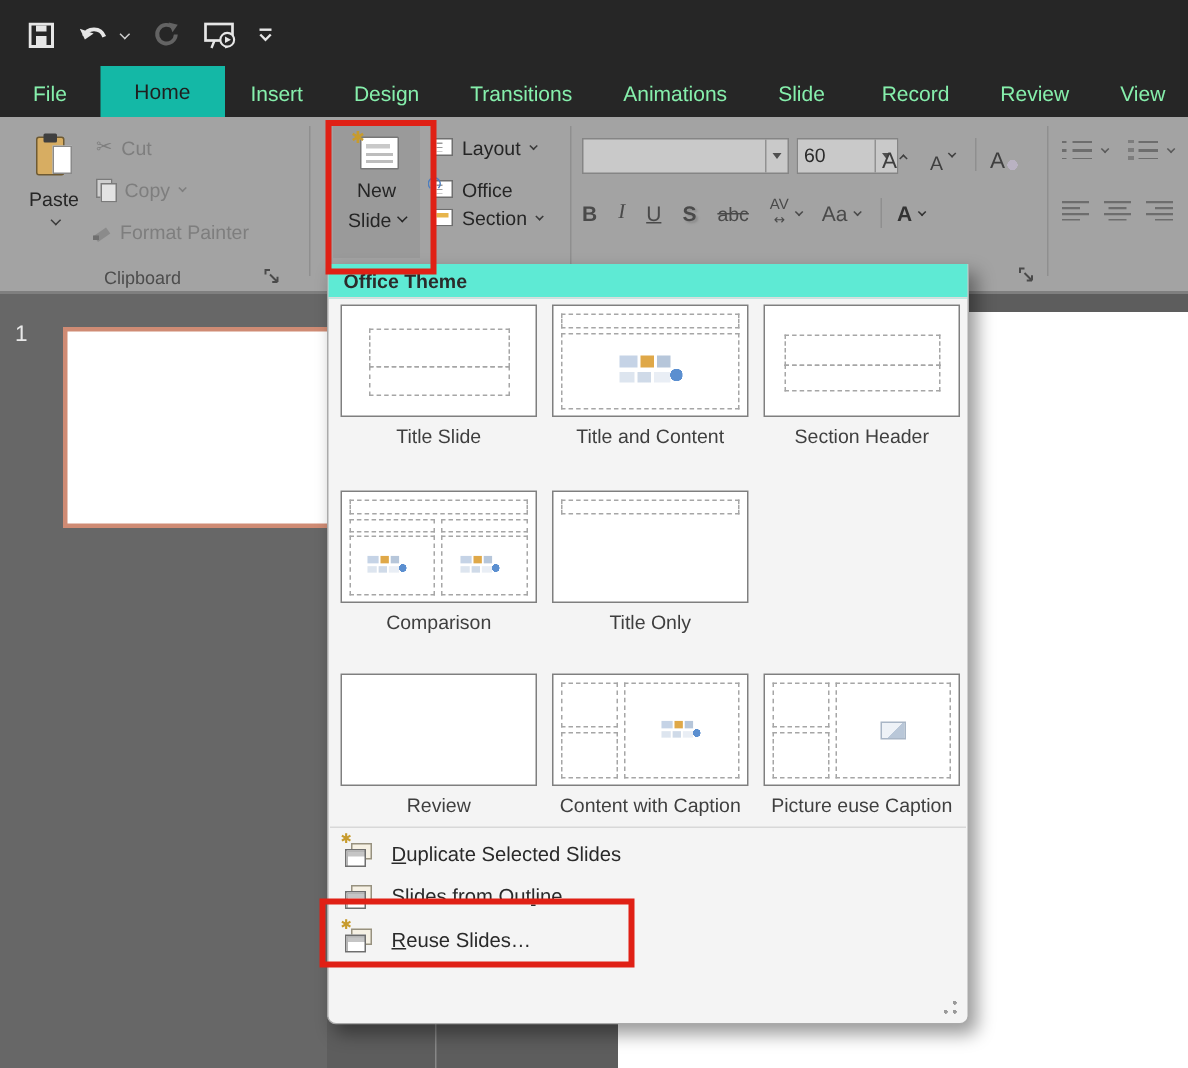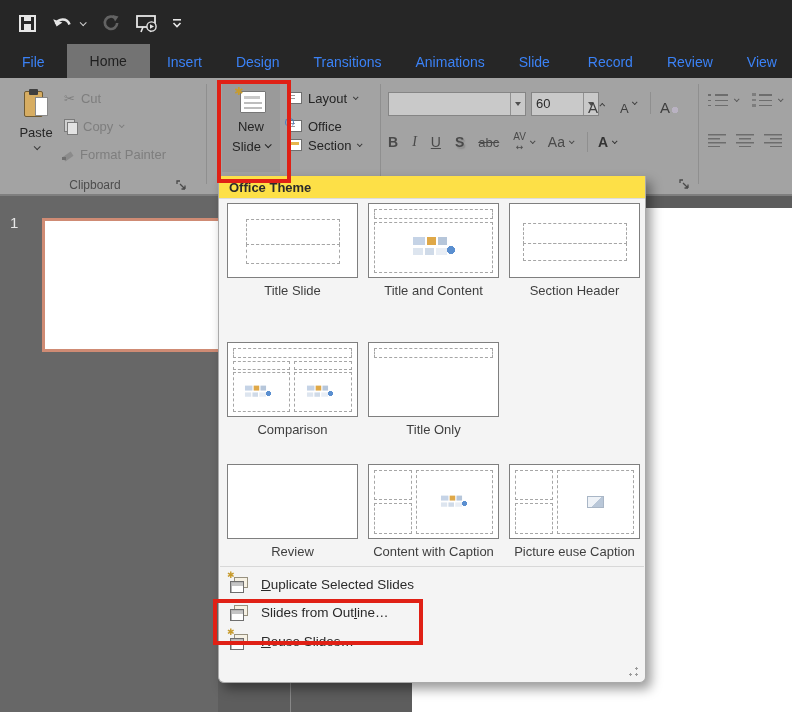--- a/index.html
+++ b/index.html
@@ -9,23 +9,23 @@
     background:#262626;
     -webkit-font-smoothing:antialiased;
   }
   
   .titlebar{position:absolute;left:0;top:0;width:792px;height:46px;background:#262626;}
   .qat{position:absolute;left:14px;top:6px;height:34px;display:flex;align-items:center;gap:10px;}
   .qat-btn{width:26px;height:26px;display:flex;align-items:center;justify-content:center;}
   .qat-caret{width:8px;height:10px;display:flex;align-items:center;margin-left:-6px;}
   
   .tabrow{position:absolute;left:0;top:46px;width:792px;height:32px;background:#262626;display:flex;align-items:center;}
-  .tab{color:#3b82f6;font-size:14px;padding:0 17px;height:32px;line-height:32px;cursor:default;}
+  .tab{color:#86efac;font-size:14px;padding:0 17px;height:32px;line-height:32px;cursor:default;}
   .tab.file{padding:0 22px;}
-  .tab.active{background:#737373;color:#1f1f1f;height:34px;line-height:34px;margin-top:-2px;padding:0 23px;text-align:center;}
+  .tab.active{background:#14b8a6;color:#1f1f1f;height:34px;line-height:34px;margin-top:-2px;padding:0 23px;text-align:center;}
   
   .ribbon{position:absolute;left:0;top:78px;width:792px;height:118px;background:#a3a3a3;border-bottom:2px solid #7f7f7f;box-sizing:border-box;}
   .ribbon *{box-sizing:border-box;}
   .rlabel{font-size:13px;color:#252525;}
   .rlabel.dis{color:#7e7e7e;}
   .group-divider{position:absolute;top:6px;bottom:10px;width:1px;background:#8f8f8f;}
   .group-name{position:absolute;bottom:2px;font-size:12px;color:#4c4c4c;text-align:center;}
   .launcher{position:absolute;width:12px;height:12px;}
   .chev{display:inline-block;width:5px;height:5px;border-right:1.5px solid currentColor;border-bottom:1.5px solid currentColor;transform:rotate(45deg) translateY(-1px);}
   .chev.up{transform:rotate(-135deg) translateY(-1px);}
@@ -101,25 +101,25 @@
   .splitter{position:absolute;left:290px;top:0;bottom:0;width:1px;background:#888;}
   .canvas{position:absolute;left:412px;top:12px;right:0;bottom:0;background:#fff;}
   .slide-panel{position:absolute;left:0;top:0;width:218px;height:516px;background:#676767;}
   .slide-num{position:absolute;left:10px;top:18px;color:#e8e8e8;font-size:15px;}
   .thumb{position:absolute;left:42px;top:22px;width:174px;height:128px;background:#fff;border:3px solid #cf8b74;}
   
   .menu{position:absolute;left:218px;top:176px;width:426px;height:506px;background:#f4f4f4;
         border:1px solid #aaa;border-top:none;border-radius:0 0 6px 6px;
         box-shadow:5px 6px 12px rgba(0,0,0,.4);}
   .menu *{box-sizing:border-box;}
-  .menu-header{height:23px;background:#fde047;border-bottom:1px solid #dcdcdc;
+  .menu-header{height:23px;background:#5eead4;border-bottom:1px solid #dcdcdc;
         font-size:13px;font-weight:bold;color:#2b2b2b;line-height:23px;padding-left:10px;}
   .gallery{padding:4px 8px 0;}
   .g-row{display:flex;gap:10px;}
-  .g-row.r1{margin-bottom:43px;}
+  .g-row.r1{margin-bottom:28px;}
   .g-row.r2{margin-bottom:26px;}
   .g-row.r3{margin-bottom:6px;}
   .cell{width:131px;cursor:default;}
   .thumb-box{width:131px;height:75px;background:#fff;border:1px solid #7f7f7f;position:relative;}
   .cell-label{margin-top:4px;font-size:13px;color:#3f3f3f;text-align:center;line-height:17px;}
   .ph{position:absolute;border:1px dashed #a6a6a6;}
   .cluster{position:absolute;width:42px;height:19px;background-repeat:no-repeat;background:
      linear-gradient(#c5d3e6,#c5d3e6) 0 0/12px 8px no-repeat,
      linear-gradient(#dfa848,#dfa848) 14px 0/9px 8px no-repeat,
      linear-gradient(#b6c6da,#b6c6da) 25px 0/9px 8px no-repeat,

